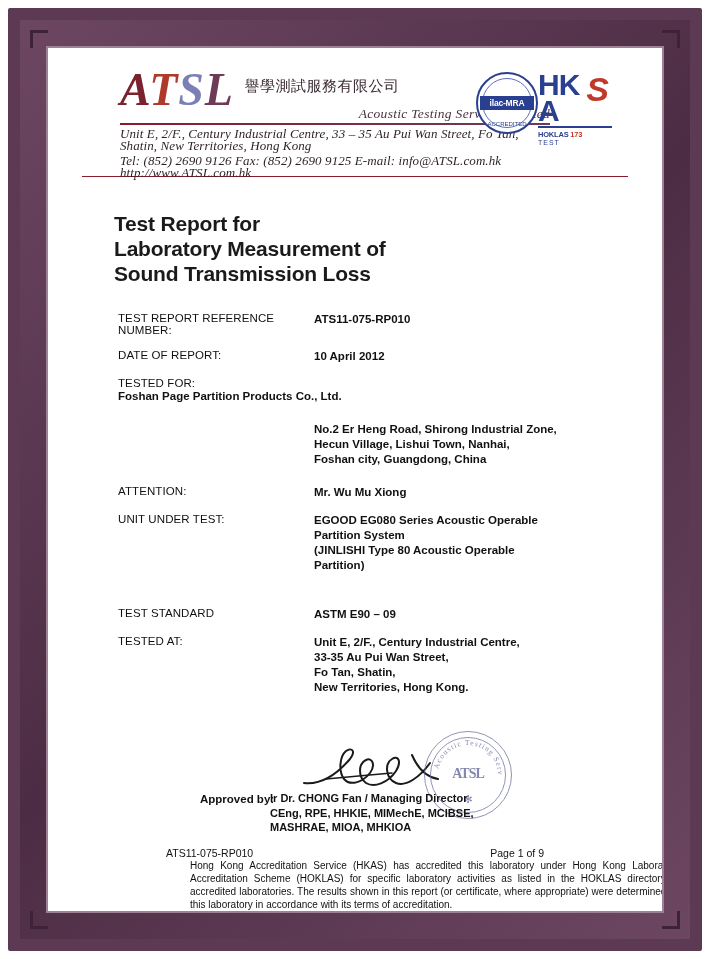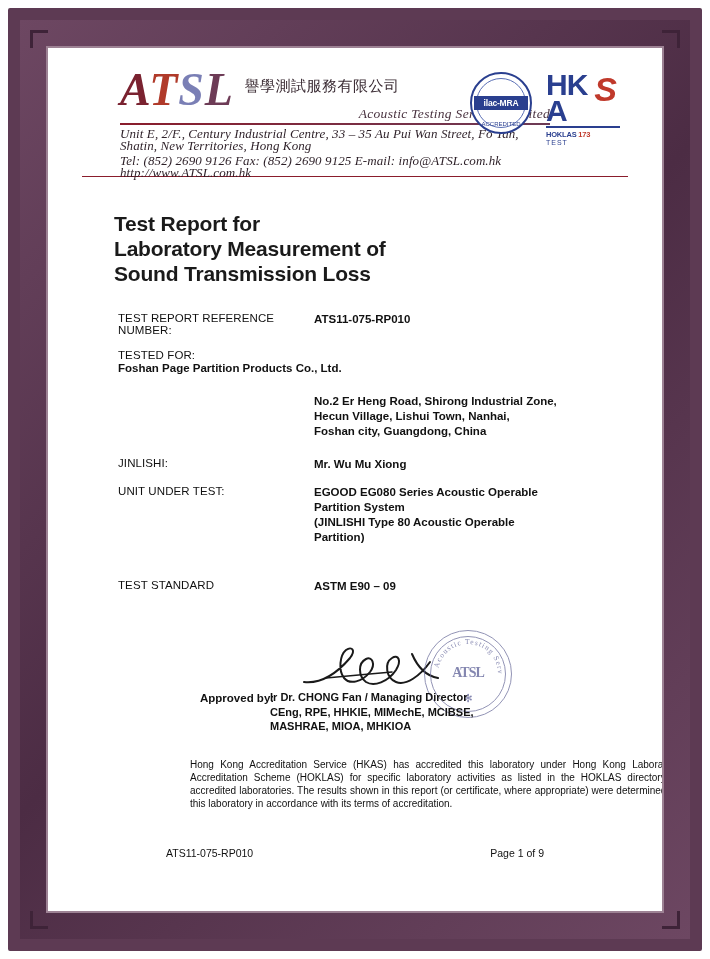--- a/index.html
+++ b/index.html
@@ -122,25 +122,24 @@
     font-size: 13px;
     color: #2c1f27;
     line-height: 12px;
     margin-top: 3px;
     letter-spacing: 0.1px;
     font-style: italic;
   }
 
   .acc-logos {
     position: absolute;
-    right: 8px;
+    right: 16px;
     top: 6px;
     display: flex;
     align-items: flex-start;
-    gap: 14px;
   }
   .ilac {
     width: 62px;
     height: 62px;
     border-radius: 50%;
     border: 2px solid #2a3f8f;
     box-sizing: border-box;
     position: relative;
     background: #fff;
   }
@@ -395,39 +394,45 @@
 
         <div class="fields">
 
           <div class="row">
             <div class="label">TEST REPORT REFERENCE NUMBER:</div>
             <div class="value">
               <span class="value-line">ATS11-075-RP010</span>
             </div>
           </div>
 
+          <div class="row">
+            <div class="label">DATE OF REPORT:</div>
+            <div class="value">
+              <span class="value-line">10 April 2012</span>
+            </div>
+          </div>
 
           <div class="row tight">
             <div class="label">TESTED FOR:</div>
             <div class="value">
               <span class="value-line">Foshan Page Partition Products Co., Ltd.</span>
             </div>
           </div>
 
           <div class="row gap-top">
             <div class="label"></div>
             <div class="value">
               <span class="value-line">No.2 Er Heng Road, Shirong Industrial Zone,</span>
               <span class="value-line">Hecun Village, Lishui Town, Nanhai,</span>
               <span class="value-line">Foshan city, Guangdong, China</span>
             </div>
           </div>
 
           <div class="row gap-top">
-            <div class="label">JINLISHI:</div>
+            <div class="label">ATTENTION:</div>
             <div class="value">
               <span class="value-line">Mr. Wu Mu Xiong</span>
             </div>
           </div>
 
           <div class="row">
             <div class="label">UNIT UNDER TEST:</div>
             <div class="value justify">
               <span class="value-line">EGOOD EG080 Series Acoustic Operable</span>
               <span class="value-line">Partition System</span>
@@ -436,20 +441,29 @@
             </div>
           </div>
 
           <div class="row big-gap">
             <div class="label">TEST STANDARD</div>
             <div class="value">
               <span class="value-line">ASTM E90 – 09</span>
             </div>
           </div>
 
+          <div class="row">
+            <div class="label">TESTED AT:</div>
+            <div class="value">
+              <span class="value-line">Unit E, 2/F., Century Industrial Centre,</span>
+              <span class="value-line">33-35 Au Pui Wan Street,</span>
+              <span class="value-line">Fo Tan, Shatin,</span>
+              <span class="value-line">New Territories, Hong Kong.</span>
+            </div>
+          </div>
         </div>
 
         <div class="sig-area">
 
           <svg class="sig-script" viewBox="0 0 150 54">
             <path d="M4,40 C22,42 38,30 50,16 C56,8 52,4 46,8 C40,13 38,28 44,36 C50,43 62,40 70,30 C76,22 72,14 66,17 C58,21 58,34 66,40 C74,45 88,40 96,28 C102,18 98,12 92,16 C84,21 86,36 96,40 C106,44 120,34 130,20" fill="none" stroke="#1a1a1a" stroke-width="2" stroke-linecap="round"></path>
             <path d="M26,36 C46,34 70,32 92,30" fill="none" stroke="#1a1a1a" stroke-width="1.6" stroke-linecap="round"></path>
             <path d="M112,12 C118,26 126,34 138,36" fill="none" stroke="#1a1a1a" stroke-width="2" stroke-linecap="round"></path>
           </svg>
 

